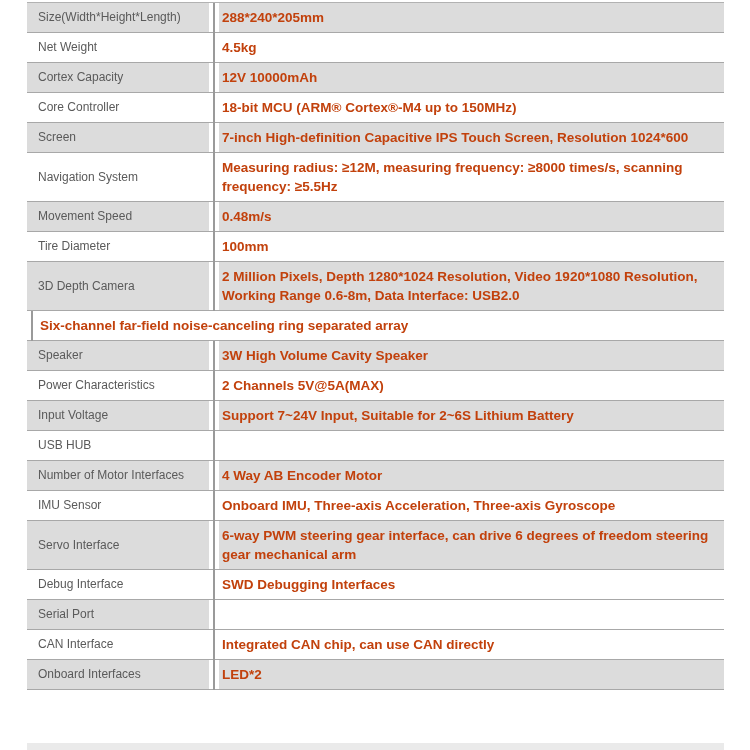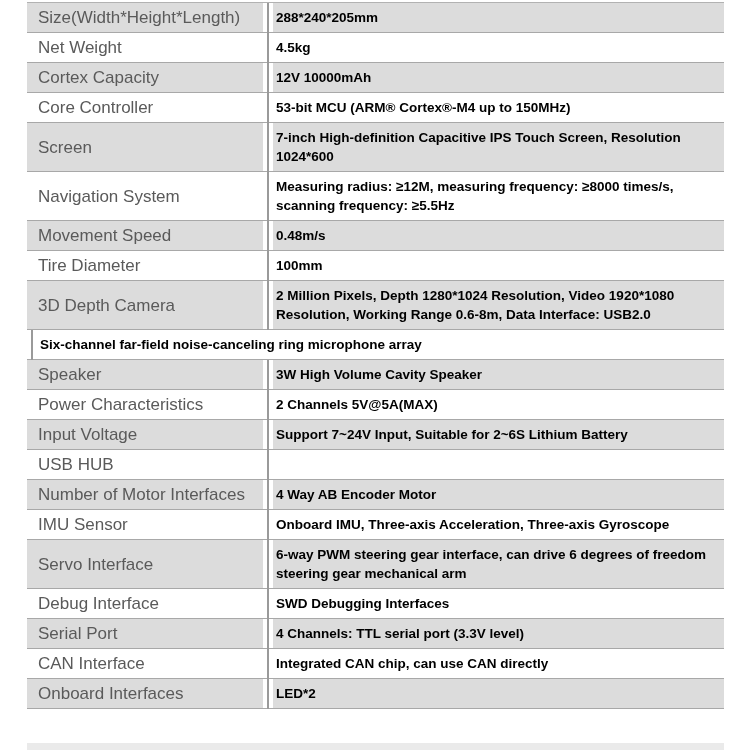--- a/index.html
+++ b/index.html
@@ -30,24 +30,24 @@
     border-bottom: 1px solid #a8a8a8;
     background: #ffffff;
   }
   .cell {
     box-sizing: border-box;
     min-height: 29px;
     display: flex;
     align-items: center;
   }
   .cell.label {
-    width: 236px;
+    width: 182px;
     flex: none;
     padding: 5px 8px 5px 11px;
-    font-size: 17px;
+    font-size: 12px;
     line-height: 19px;
     color: #5a5a5a;
     background: #ffffff;
   }
   .gap {
     width: 10px;
     flex: none;
     position: relative;
     background: #ffffff;
   }
@@ -58,21 +58,21 @@
     bottom: -1px;
     width: 2px;
     background: #9a9a9a;
   }
   .cell.value {
     flex: 1;
     padding: 5px 12px 5px 3px;
     font-size: 13.5px;
     line-height: 19px;
     font-weight: bold;
-    color: #000000;
+    color: #c2410c;
     background: #ffffff;
   }
   .row.shade .cell.label,
   .row.shade .cell.value {
     background: #dcdcdc;
   }
   .next-row-sliver {
     position: absolute;
     left: 27px;
     width: 697px;
@@ -108,21 +108,21 @@
           <span class="vline"></span>
         </div>
       <div class="cell value">12V 10000mAh</div>
     </div>
 
     <div class="row">
       <div class="cell label">Core Controller</div>
       <div class="gap">
           <span class="vline"></span>
         </div>
-      <div class="cell value">53-bit MCU (ARM® Cortex®-M4 up to 150MHz)</div>
+      <div class="cell value">18-bit MCU (ARM® Cortex®-M4 up to 150MHz)</div>
     </div>
 
     <div class="row shade">
       <div class="cell label">Screen</div>
       <div class="gap">
           <span class="vline"></span>
         </div>
       <div class="cell value">7-inch High-definition Capacitive IPS Touch Screen, Resolution 1024*600</div>
     </div>
 
@@ -155,21 +155,21 @@
       <div class="gap">
           <span class="vline"></span>
         </div>
       <div class="cell value">2 Million Pixels, Depth 1280*1024 Resolution, Video 1920*1080 Resolution, Working Range 0.6-8m, Data Interface: USB2.0</div>
     </div>
 
     <div class="row">
       <div class="gap">
           <span class="vline"></span>
         </div>
-      <div class="cell value">Six-channel far-field noise-canceling ring microphone array</div>
+      <div class="cell value">Six-channel far-field noise-canceling ring separated array</div>
     </div>
 
     <div class="row shade">
       <div class="cell label">Speaker</div>
       <div class="gap">
           <span class="vline"></span>
         </div>
       <div class="cell value">3W High Volume Cavity Speaker</div>
     </div>
 
@@ -226,21 +226,20 @@
           <span class="vline"></span>
         </div>
       <div class="cell value">SWD Debugging Interfaces</div>
     </div>
 
     <div class="row shade">
       <div class="cell label">Serial Port</div>
       <div class="gap">
           <span class="vline"></span>
         </div>
-      <div class="cell value">4 Channels: TTL serial port (3.3V level)</div>
     </div>
 
     <div class="row">
       <div class="cell label">CAN Interface</div>
       <div class="gap">
           <span class="vline"></span>
         </div>
       <div class="cell value">Integrated CAN chip, can use CAN directly</div>
     </div>
 

